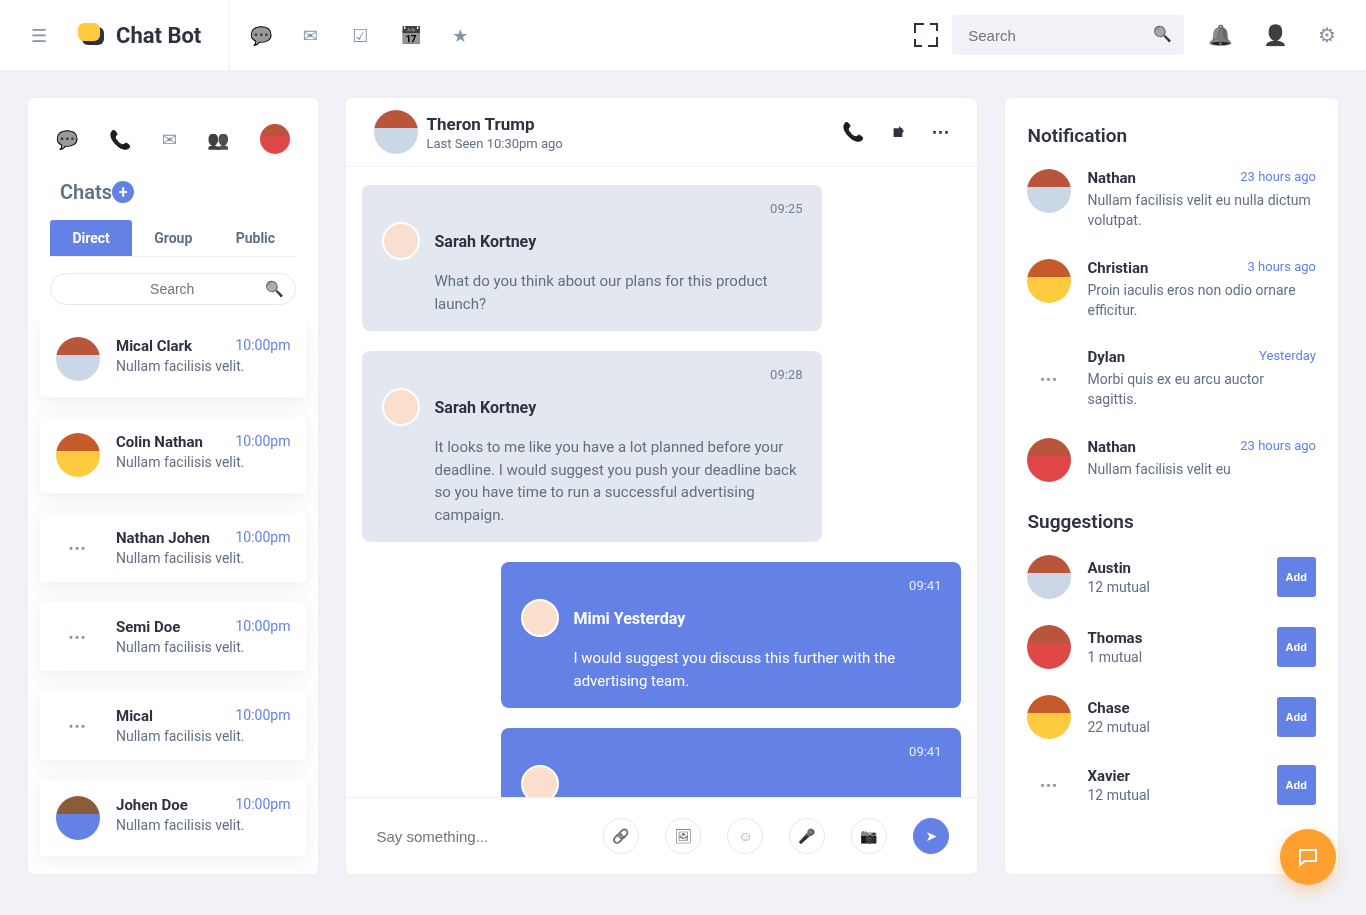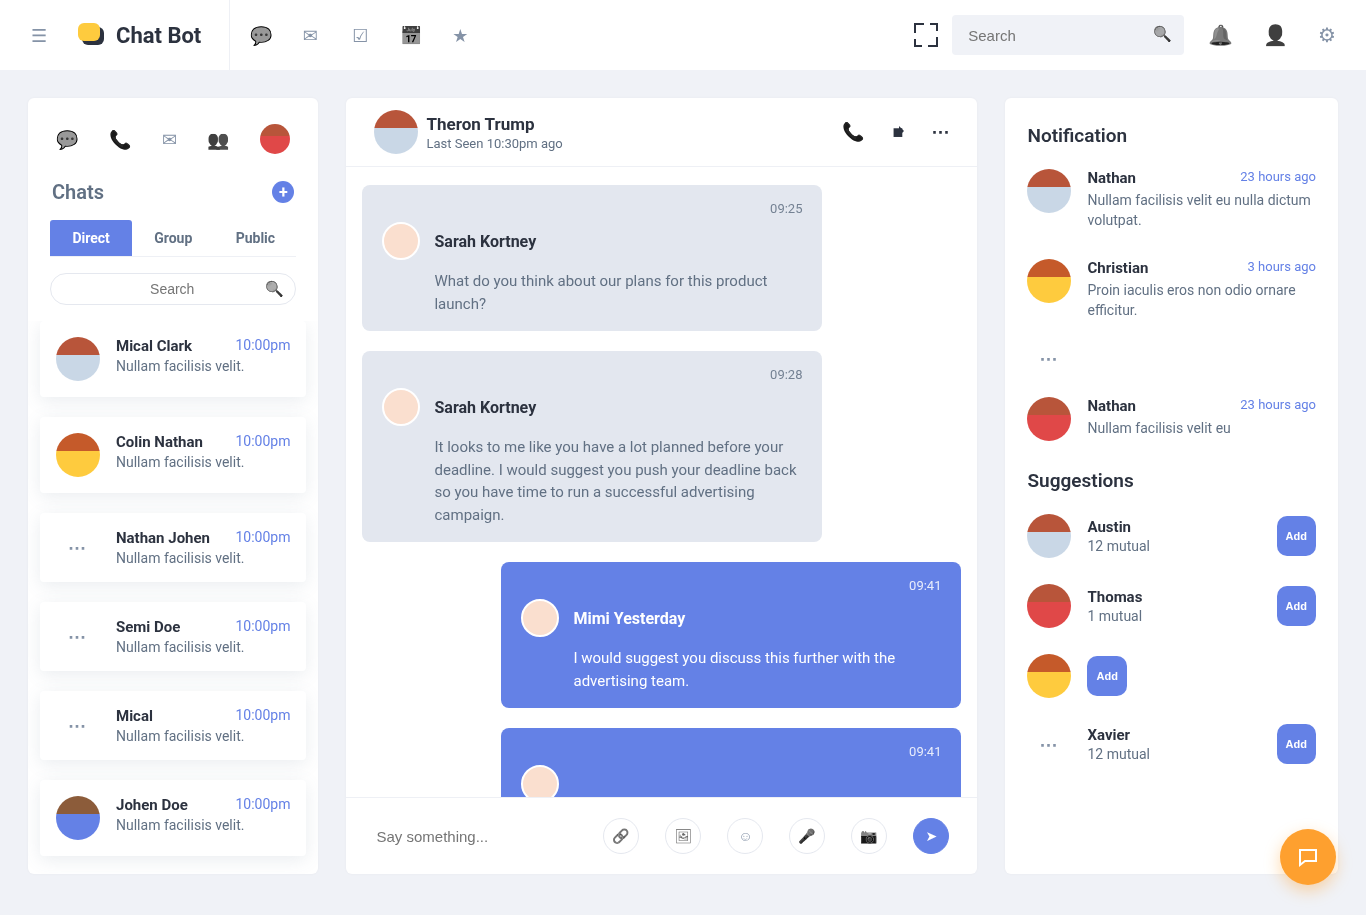--- a/index.html
+++ b/index.html
@@ -55,21 +55,21 @@
   .top-right span{color:var(--muted);font-size:20px;cursor:pointer;}
 
   
   .layout{display:flex;gap:28px;padding:28px;}
 
   
   .card-left{width:300px;background:var(--card);border-radius:6px;box-shadow:0 0 3px rgba(0,0,0,0.04);display:flex;flex-direction:column;height:776px;overflow:hidden;}
   .left-type{display:flex;justify-content:space-between;align-items:center;padding:26px 28px;}
   .left-type span{color:var(--muted);font-size:18px;cursor:pointer;}
   .avatar-sm{width:30px;height:30px;border-radius:50%;display:inline-block;position:relative;}
-  .chats-head{display:flex;justify-content:space-between;align-items:center;padding:0 24px 16px;}
+  .chats-head{display:flex;align-items:center;padding:0 32px 16px;}
   .chats-head h3{margin:0;font-size:20px;color:var(--text);font-weight:600;}
   .plus-circle{width:22px;height:22px;border-radius:50%;background:var(--primary);color:#fff;display:flex;align-items:center;justify-content:center;font-weight:700;font-size:16px;cursor:pointer;}
   .tabs{display:flex;margin:0 22px;border-bottom:1px solid var(--border);}
   .tab{flex:1;text-align:center;padding:10px 0;font-size:14px;color:var(--text);cursor:pointer;font-weight:bold;}
   .tab.active{background:var(--primary);color:#fff;border-radius:3px 3px 0 0;}
   .search-chat{margin:16px 22px;position:relative;}
   .search-chat input{width:100%;height:32px;border:1px solid #e5e8ef;border-radius:18px;padding:0 36px 0 34px;font-size:14px;outline:none;color:var(--text);text-align:left;}
   .search-chat input::placeholder{text-align:center;}
   .search-chat .sic{position:absolute;right:12px;top:7px;color:var(--muted);font-size:14px;}
   .chat-list{padding:0 12px;flex:1;overflow:hidden;}
@@ -110,21 +110,21 @@
   .notif{display:flex;gap:16px;margin-bottom:28px;}
   .notif .info{flex:1;}
   .notif .r1{display:flex;justify-content:space-between;gap:8px;}
   .notif .nm{font-weight:700;color:var(--heading);font-size:15px;}
   .notif .tm{color:var(--primary);font-size:13px;white-space:nowrap;}
   .notif .tx{font-size:14px;color:var(--text);margin-top:3px;line-height:1.45;}
   .sugg{display:flex;align-items:center;gap:16px;margin-bottom:26px;}
   .sugg .info{flex:1;}
   .sugg .nm{font-weight:700;color:var(--heading);font-size:15px;}
   .sugg .mt{font-size:14px;color:var(--text);margin-top:2px;}
-  .add-btn{background:var(--primary);color:#fff;border:none;border-radius:10px;padding:14px 9px;font-size:11px;font-weight:600;cursor:pointer;}
+  .add-btn{background:var(--primary);color:#fff;border:none;border-radius:3px;padding:14px 9px;font-size:11px;font-weight:600;cursor:pointer;}
 
   
   .fab{position:fixed;right:30px;bottom:30px;width:56px;height:56px;border-radius:50%;background:#fea02f;display:flex;align-items:center;justify-content:center;color:#fff;font-size:22px;box-shadow:0 6px 16px rgba(254,160,47,0.4);cursor:pointer;}
 
   
   .av-f1{background:linear-gradient(180deg,#b8553a 40%,#c9d7e6 40%);}
   .av-m1{background:linear-gradient(180deg,#c55a2a 40%,#fecb3e 40%);}
   .av-f2{background:linear-gradient(180deg,#b8553a 40%,#e04848 40%);}
   .av-m2{background:linear-gradient(180deg,#8c5c3a 40%,#6481e6 40%);}
 
@@ -360,20 +360,27 @@
           <div class="info">
             <div class="r1">
               <span class="nm">Christian</span>
               <span class="tm">3 hours ago</span>
             </div>
             <div class="tx">Proin iaculis eros non odio ornare efficitur.</div>
           </div>
         </div>
         <div class="notif">
           <div class="dots" style="width:44px">⋯</div>
+          <div class="info">
+            <div class="r1">
+              <span class="nm">Dylan</span>
+              <span class="tm">Yesterday</span>
+            </div>
+            <div class="tx">Morbi quis ex eu arcu auctor sagittis.</div>
+          </div>
         </div>
         <div class="notif">
           <div class="avatar av-f2"></div>
           <div class="info">
             <div class="r1">
               <span class="nm">Nathan</span>
               <span class="tm">23 hours ago</span>
             </div>
             <div class="tx">Nullam facilisis velit eu</div>
           </div>
@@ -392,20 +399,24 @@
         <div class="sugg">
           <div class="avatar av-f2"></div>
           <div class="info">
             <div class="nm">Thomas</div>
             <div class="mt">1 mutual</div>
           </div>
           <button class="add-btn">Add</button>
         </div>
         <div class="sugg">
           <div class="avatar av-m1"></div>
+          <div class="info">
+            <div class="nm">Chase</div>
+            <div class="mt">22 mutual</div>
+          </div>
           <button class="add-btn">Add</button>
         </div>
         <div class="sugg">
           <div class="dots" style="width:44px">⋯</div>
           <div class="info">
             <div class="nm">Xavier</div>
             <div class="mt">12 mutual</div>
           </div>
           <button class="add-btn">Add</button>
         </div>

